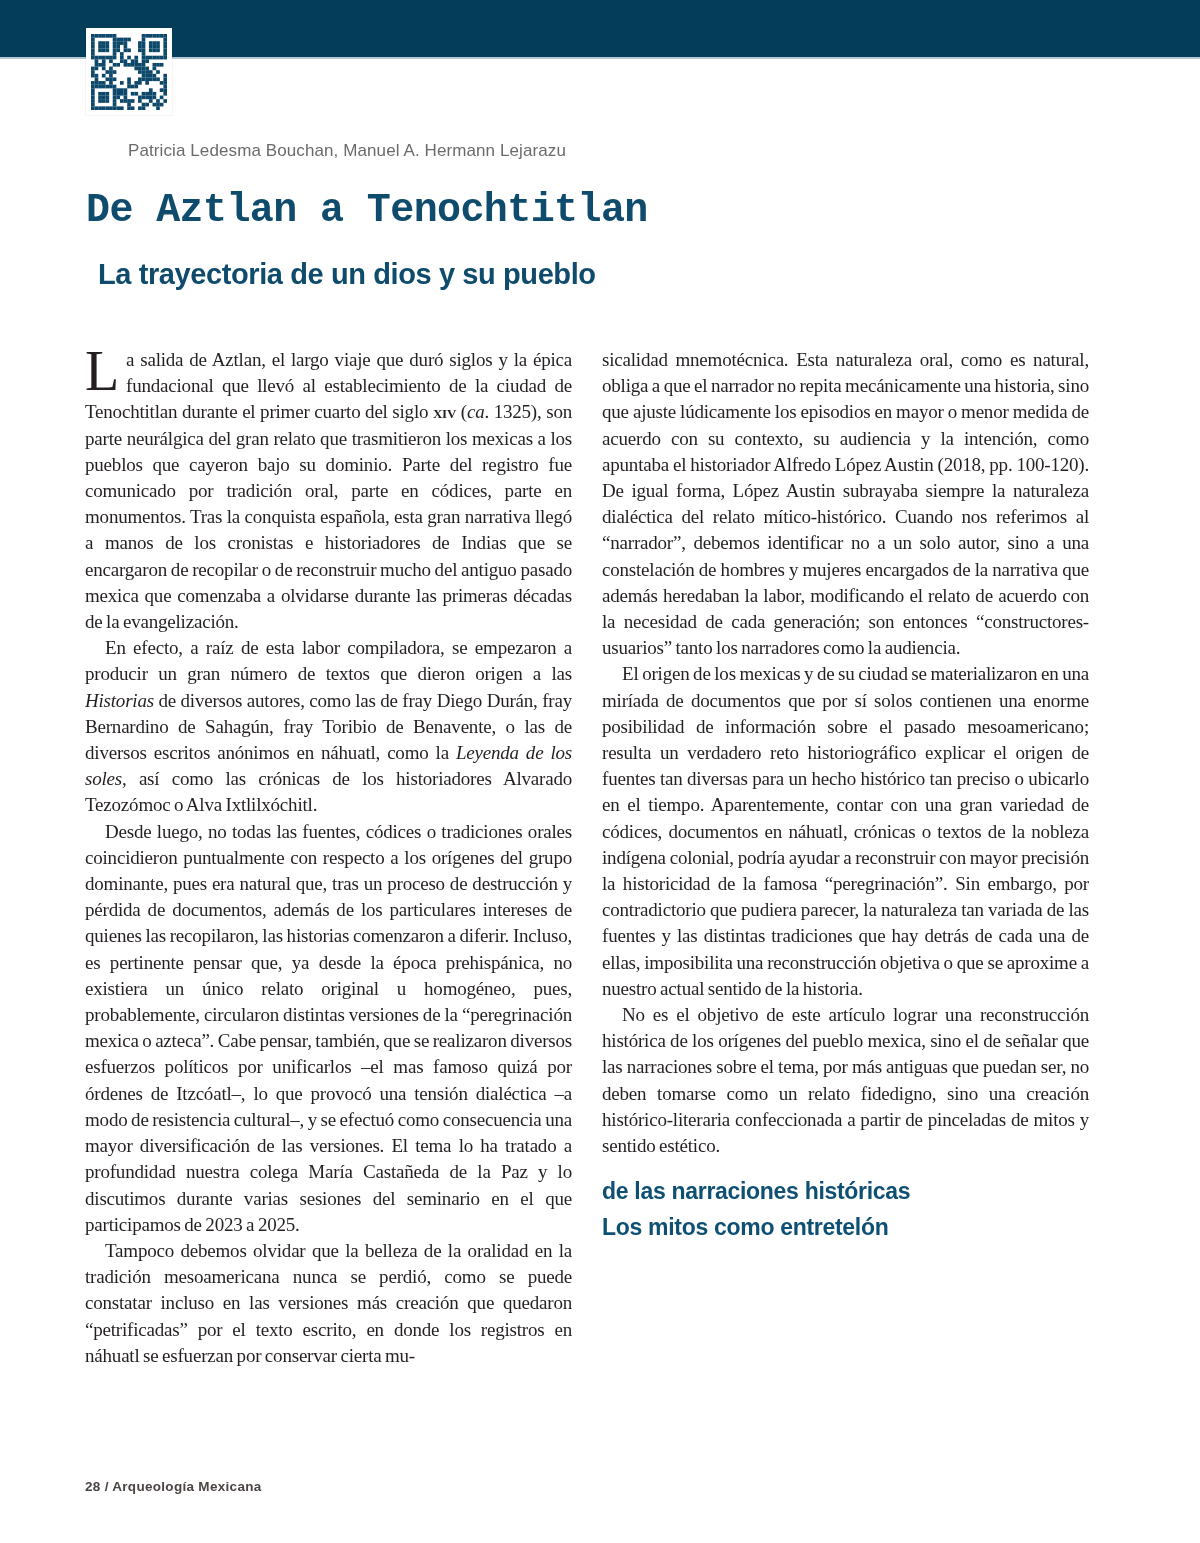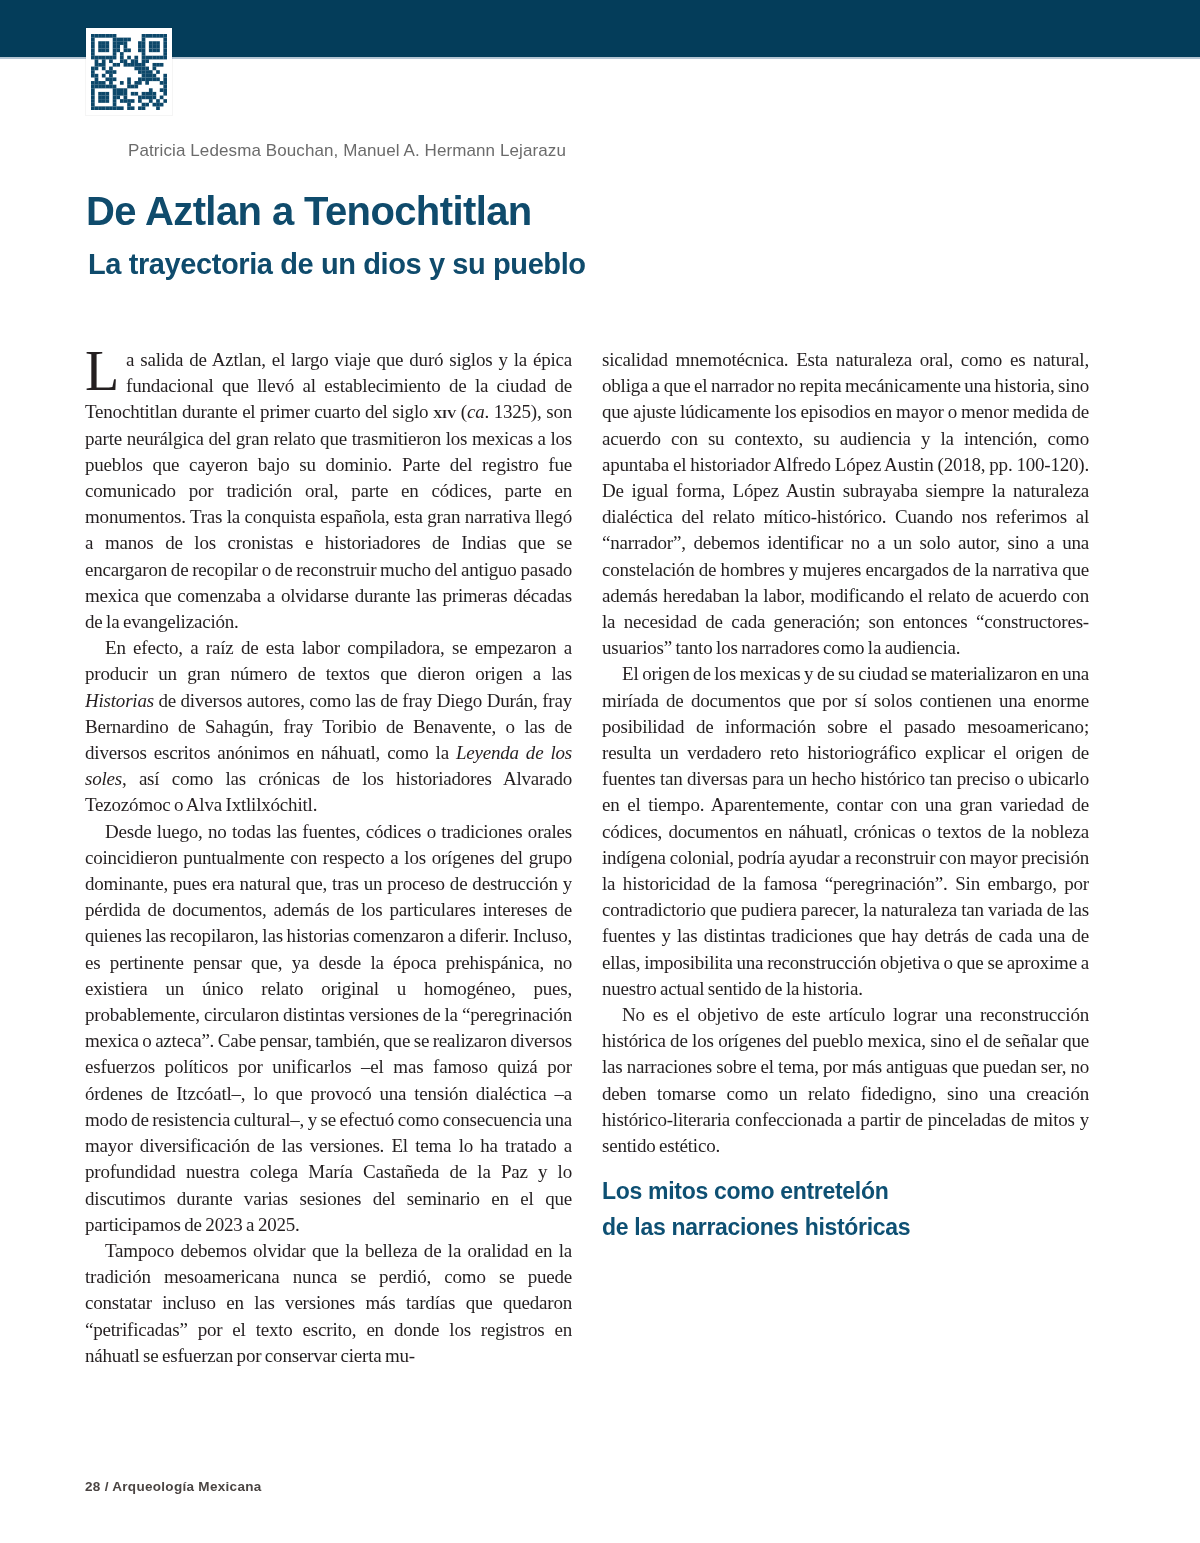--- a/index.html
+++ b/index.html
@@ -17,21 +17,21 @@
     display:flex;align-items:center;justify-content:center;
   }
   .qr-card svg{width:76px;height:76px;display:block;}
   .authors{
     position:absolute;left:88px;top:141px;
     font-family:"Liberation Sans", sans-serif;font-size:17px;font-weight:400;
     color:#6b6b6b;letter-spacing:0.1px;margin-left:40px;
   }
   .title{
     position:absolute;left:86px;top:190px;
-    font-family:Liberation Sans, sans-serif;font-weight:700;
+    font-family:Liberation Mono, monospace;font-weight:700;
     font-size:40px;line-height:42px;color:#0f4b6c;letter-spacing:-0.6px;
   }
   .subtitle{
     position:absolute;left:86px;top:246px;
     font-family:"Liberation Sans", sans-serif;font-weight:700;
     font-size:29px;line-height:32px;color:#0f4b6c;letter-spacing:-0.4px;
   }
   .body-columns{
     position:absolute;left:85px;top:347px;width:1004px;height:1092px;
     display:flex;gap:30px;overflow:hidden;
@@ -306,33 +306,33 @@
       <rect x="11" y="20" width="1.02" height="1.02" fill="#0d486a"></rect>
       <rect x="13" y="20" width="1.02" height="1.02" fill="#0d486a"></rect>
       <rect x="14" y="20" width="1.02" height="1.02" fill="#0d486a"></rect>
       <rect x="18" y="20" width="1.02" height="1.02" fill="#0d486a"></rect>
     </svg>
 </div>
 
 <div class="authors">Patricia Ledesma Bouchan, Manuel A. Hermann Lejarazu</div>
 
 <h1 class="title" style="margin:0;">De Aztlan a Tenochtitlan</h1>
-<h2 class="subtitle" style="margin:2px;">La trayectoria de un dios y su pueblo</h2>
+<h2 class="subtitle" style="margin:12px;">La trayectoria de un dios y su pueblo</h2>
 
 <div class="body-columns">
   <div class="col">
     <p><span class="drop-cap">L</span><span>a salida de Aztlan, el largo viaje que duró siglos y la épica fundacional que llevó al establecimiento de la ciudad de Tenochtitlan durante el primer cuarto del siglo <span class="sc">xiv</span> (<i>ca</i>. 1325), son parte neurálgica del gran relato que trasmitieron los mexicas a los pueblos que cayeron bajo su dominio. Parte del registro fue comunicado por tradición oral, parte en códices, parte en monumentos. Tras la conquista española, esta gran narrativa llegó a manos de los cronistas e historiadores de Indias que se encargaron de recopilar o de reconstruir mucho del antiguo pasado mexica que comenzaba a olvidarse durante las primeras décadas de la evangelización.</span></p>
     <p class="indent">En efecto, a raíz de esta labor compiladora, se empezaron a producir un gran número de textos que dieron origen a las <i>Historias</i> de diversos autores, como las de fray Diego Durán, fray Bernardino de Sahagún, fray Toribio de Benavente, o las de diversos escritos anónimos en náhuatl, como la <i>Leyenda de los soles</i>, así como las crónicas de los historiadores Alvarado Tezozómoc o Alva Ixtlilxóchitl.</p>
     <p class="indent">Desde luego, no todas las fuentes, códices o tradiciones orales coincidieron puntualmente con respecto a los orígenes del grupo dominante, pues era natural que, tras un proceso de destrucción y pérdida de documentos, además de los particulares intereses de quienes las recopilaron, las historias comenzaron a diferir. Incluso, es pertinente pensar que, ya desde la época prehispánica, no existiera un único relato original u homogéneo, pues, probablemente, circularon distintas versiones de la “peregrinación mexica o azteca”. Cabe pensar, también, que se realizaron diversos esfuerzos políticos por unificarlos –el mas famoso quizá por órdenes de Itzcóatl–, lo que provocó una tensión dialéctica –a modo de resistencia cultural–, y se efectuó como consecuencia una mayor diversificación de las versiones. El tema lo ha tratado a profundidad nuestra colega María Castañeda de la Paz y lo discutimos durante varias sesiones del seminario en el que participamos de 2023 a 2025.</p>
-    <p class="indent">Tampoco debemos olvidar que la belleza de la oralidad en la tradición mesoamericana nunca se perdió, como se puede constatar incluso en las versiones más tardías que quedaron “petrificadas” por el texto escrito, en donde los registros en náhuatl se esfuerzan por conservar cierta mu-</p>
+    <p class="indent">Tampoco debemos olvidar que la belleza de la oralidad en la tradición mesoamericana nunca se perdió, como se puede constatar incluso en las versiones más creación que quedaron “petrificadas” por el texto escrito, en donde los registros en náhuatl se esfuerzan por conservar cierta mu-</p>
   </div>
   <div class="col">
     <p>sicalidad mnemotécnica. Esta naturaleza oral, como es natural, obliga a que el narrador no repita mecánicamente una historia, sino que ajuste lúdicamente los episodios en mayor o menor medida de acuerdo con su contexto, su audiencia y la intención, como apuntaba el historiador Alfredo López Austin (2018, pp. 100-120). De igual forma, López Austin subrayaba siempre la naturaleza dialéctica del relato mítico-histórico. Cuando nos referimos al “narrador”, debemos identificar no a un solo autor, sino a una constelación de hombres y mujeres encargados de la narrativa que además heredaban la labor, modificando el relato de acuerdo con la necesidad de cada generación; son entonces “constructores-usuarios” tanto los narradores como la audiencia.</p>
     <p class="indent">El origen de los mexicas y de su ciudad se materializaron en una miríada de documentos que por sí solos contienen una enorme posibilidad de información sobre el pasado mesoamericano; resulta un verdadero reto historiográfico explicar el origen de fuentes tan diversas para un hecho histórico tan preciso o ubicarlo en el tiempo. Aparentemente, contar con una gran variedad de códices, documentos en náhuatl, crónicas o textos de la nobleza indígena colonial, podría ayudar a reconstruir con mayor precisión la historicidad de la famosa “peregrinación”. Sin embargo, por contradictorio que pudiera parecer, la naturaleza tan variada de las fuentes y las distintas tradiciones que hay detrás de cada una de ellas, imposibilita una reconstrucción objetiva o que se aproxime a nuestro actual sentido de la historia.</p>
     <p class="indent">No es el objetivo de este artículo lograr una reconstrucción histórica de los orígenes del pueblo mexica, sino el de señalar que las narraciones sobre el tema, por más antiguas que puedan ser, no deben tomarse como un relato fidedigno, sino una creación histórico-literaria confeccionada a partir de pinceladas de mitos y sentido estético.</p>
     <h3 class="section-heading">
+      <span>de las narraciones históricas</span>
       <span>Los mitos como entretelón</span>
-      <span>de las narraciones históricas</span>
     </h3>
   </div>
 </div>
 
 <div class="footer">28 / Arqueología Mexicana</div>
 
 </body></html>

